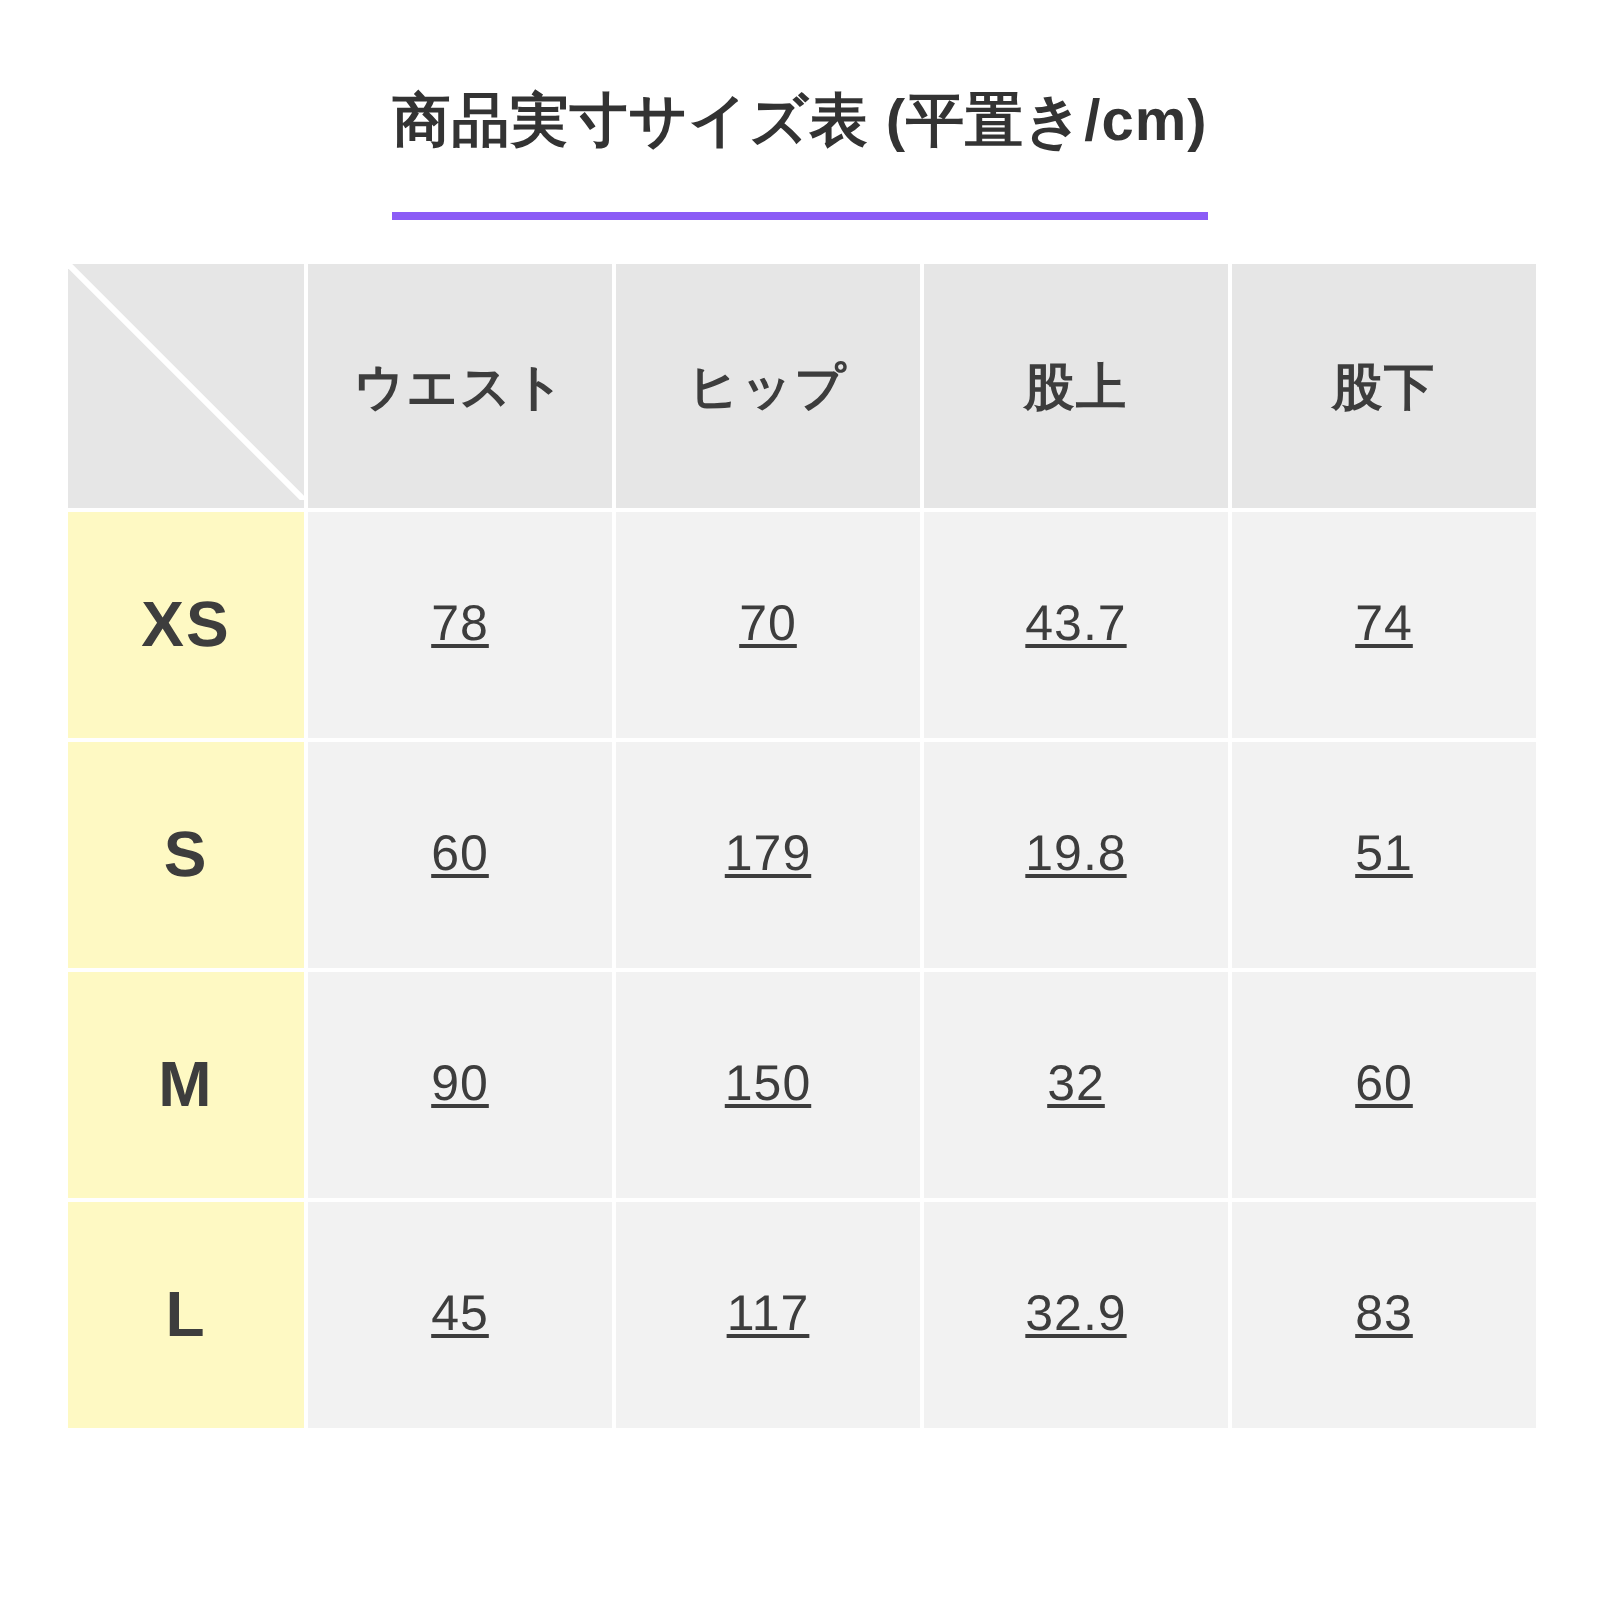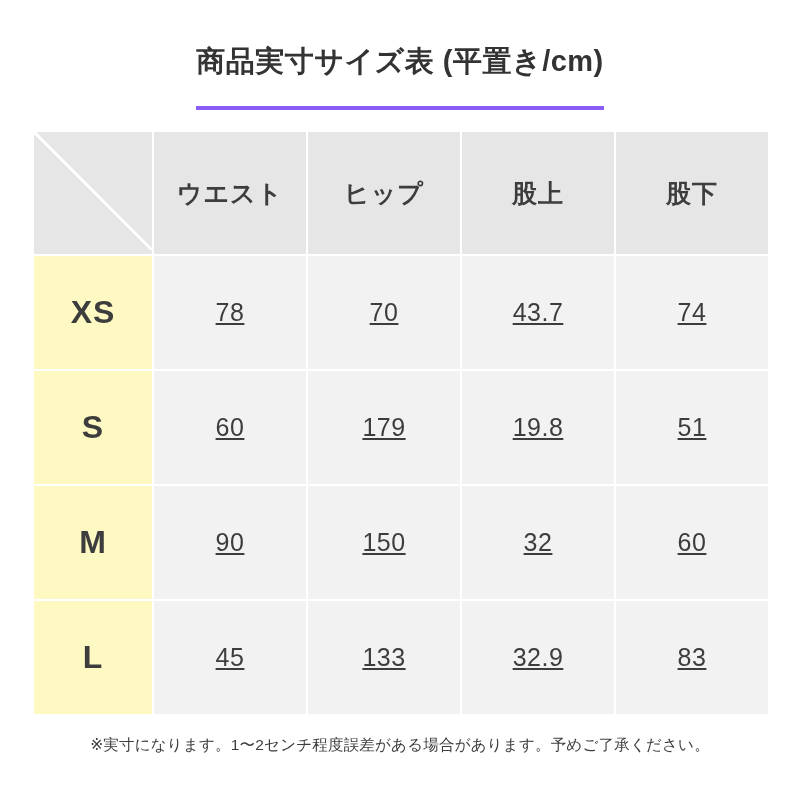--- a/index.html
+++ b/index.html
@@ -163,23 +163,22 @@
         <tr>
           <th class="size-label">M</th>
           <td class="value">90</td>
           <td class="value">150</td>
           <td class="value">32</td>
           <td class="value">60</td>
         </tr>
         <tr>
           <th class="size-label">L</th>
           <td class="value">45</td>
-          <td class="value">133</td>
+          <td class="value">117</td>
           <td class="value">32.9</td>
           <td class="value">83</td>
         </tr>
       </tbody>
     </table>
   </div>
 
-  <div class="note">※実寸になります。1〜2センチ程度誤差がある場合があります。予めご了承ください。</div>
 
 </div>
 
 </body></html>

